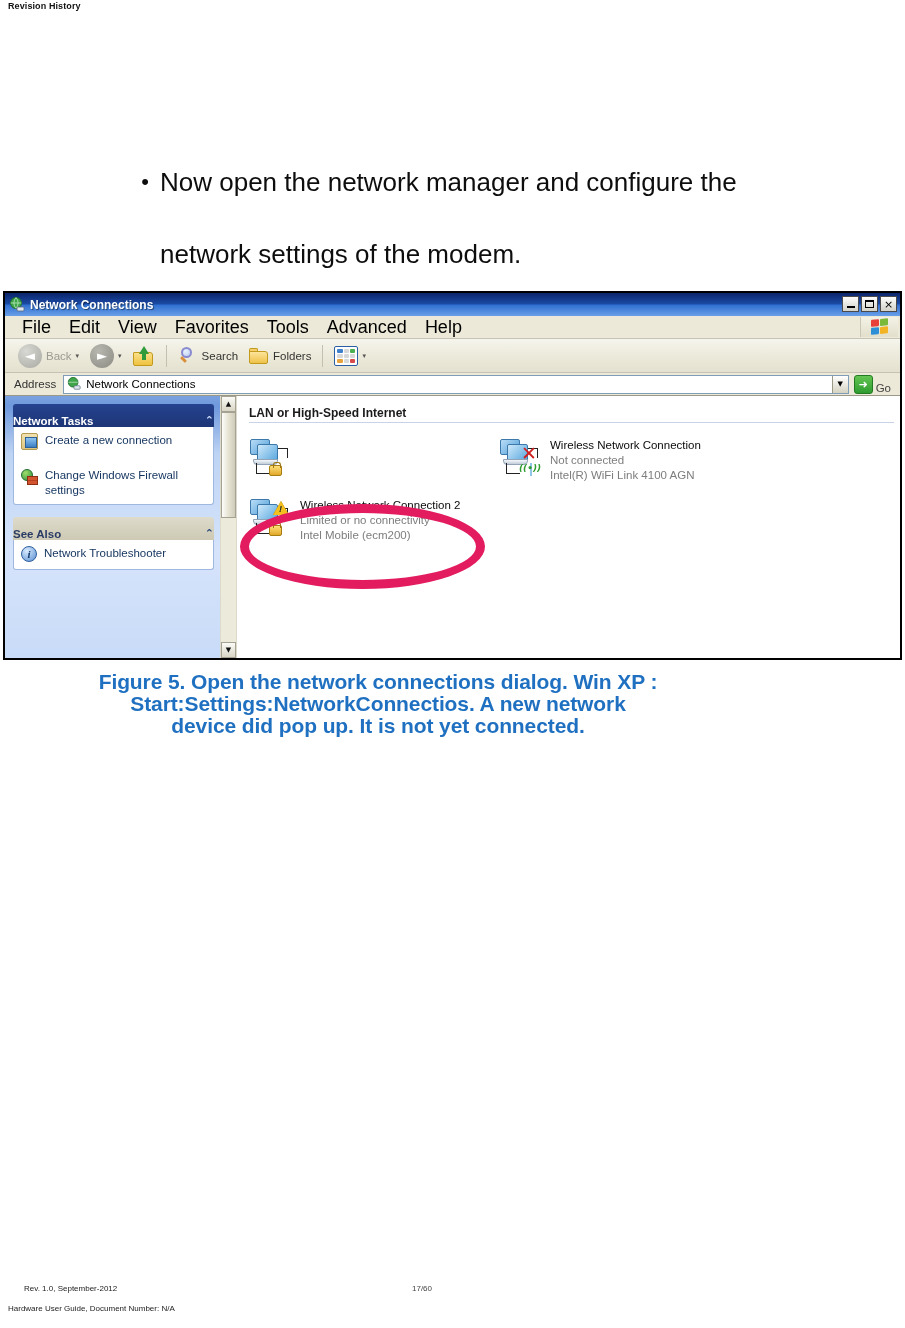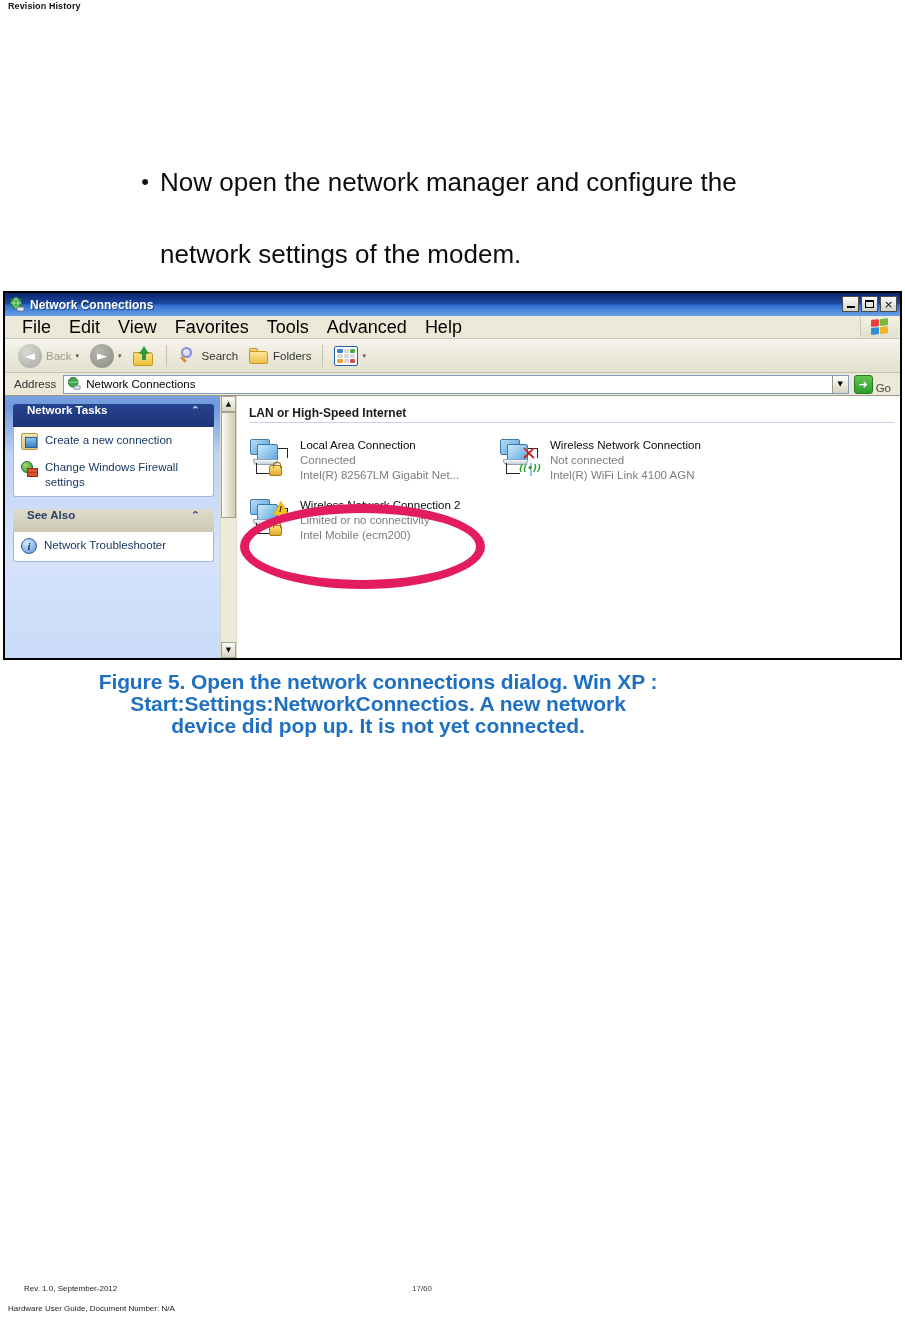--- a/index.html
+++ b/index.html
@@ -205,35 +205,35 @@
 
   
   .winbody { flex:1; display:flex; background:#fff; overflow:hidden; }
   .sidebar {
     width:215px; flex:0 0 215px;
     background:linear-gradient(to bottom,#7ba2e0 0%,#6f99dc 4%,#bed4f4 22%,#d6e4fb 60%,#c8dbf8 100%);
     padding:8px 6px 0 8px;
   }
   .panel { margin-bottom:12px; }
   .panel-head {
-    height:23px; display:flex; align-items:flex-start; justify-content:space-between;
-    padding:0 14px; font-size:11.5px; font-weight:bold;
+    height:23px; display:flex; align-items:flex-end; justify-content:space-between;
+    padding:0 0; font-size:11.5px; font-weight:bold;
     border-radius:3px 3px 0 0;
   }
   .panel-head.blue { background:linear-gradient(to bottom,#26438f,#1d3576); color:#fff; }
   .panel-head.gray { background:linear-gradient(to bottom,#dedbcb,#cdc9b4); color:#2a3c66; }
   .chev { font-size:11px; font-family:"DejaVu Sans", sans-serif; }
   .panel-head.blue .chev { color:#cfe0ff; }
   .panel-head.gray .chev { color:#21407e; }
   .panel-body {
     background:#fff; border:1px solid #9fb8e0; border-top:0;
     padding:6px 6px 7px 7px; border-radius:0 0 3px 3px;
   }
   .task {
-    display:flex; align-items:flex-start; gap:7px; margin-bottom:10px;
+    display:flex; align-items:flex-start; gap:7px; margin-bottom:18px;
   }
   .task:last-child { margin-bottom:0; }
   .task-label { font-size:11.5px; color:#12335e; line-height:14.5px; }
 
   .ic { width:17px; height:17px; flex:0 0 17px; position:relative; }
   .ic-newconn {
     background:linear-gradient(to bottom,#f2e2ae,#ddc581);
     border:1px solid #b39a51; border-radius:2px;
   }
   .ic-newconn:after {
@@ -554,25 +554,20 @@
             <span class="conn-icon">
               <i class="wire3"></i>
                 <i class="wire4"></i>
               <i class="pc-back"></i>
                 <i class="pc-front"></i>
                 <i class="pc-base"></i>
               <i class="wire"></i>
                 <i class="wire2"></i>
               <i class="badge-lock"></i>
             </span>
-            <span class="conn-text">
-              <span class="conn-name" style="display:block">Local Area Connection</span>
-              <span class="conn-status" style="display:block">Connected</span>
-              <span class="conn-device" style="display:block">Intel(R) 82567LM Gigabit Net...</span>
-            </span>
           </div>
 
           <div class="conn">
             <span class="conn-icon">
               <i class="wire3"></i>
                 <i class="wire4"></i>
               <i class="pc-back"></i>
                 <i class="pc-front"></i>
                 <i class="pc-base"></i>
               <i class="wire"></i>

